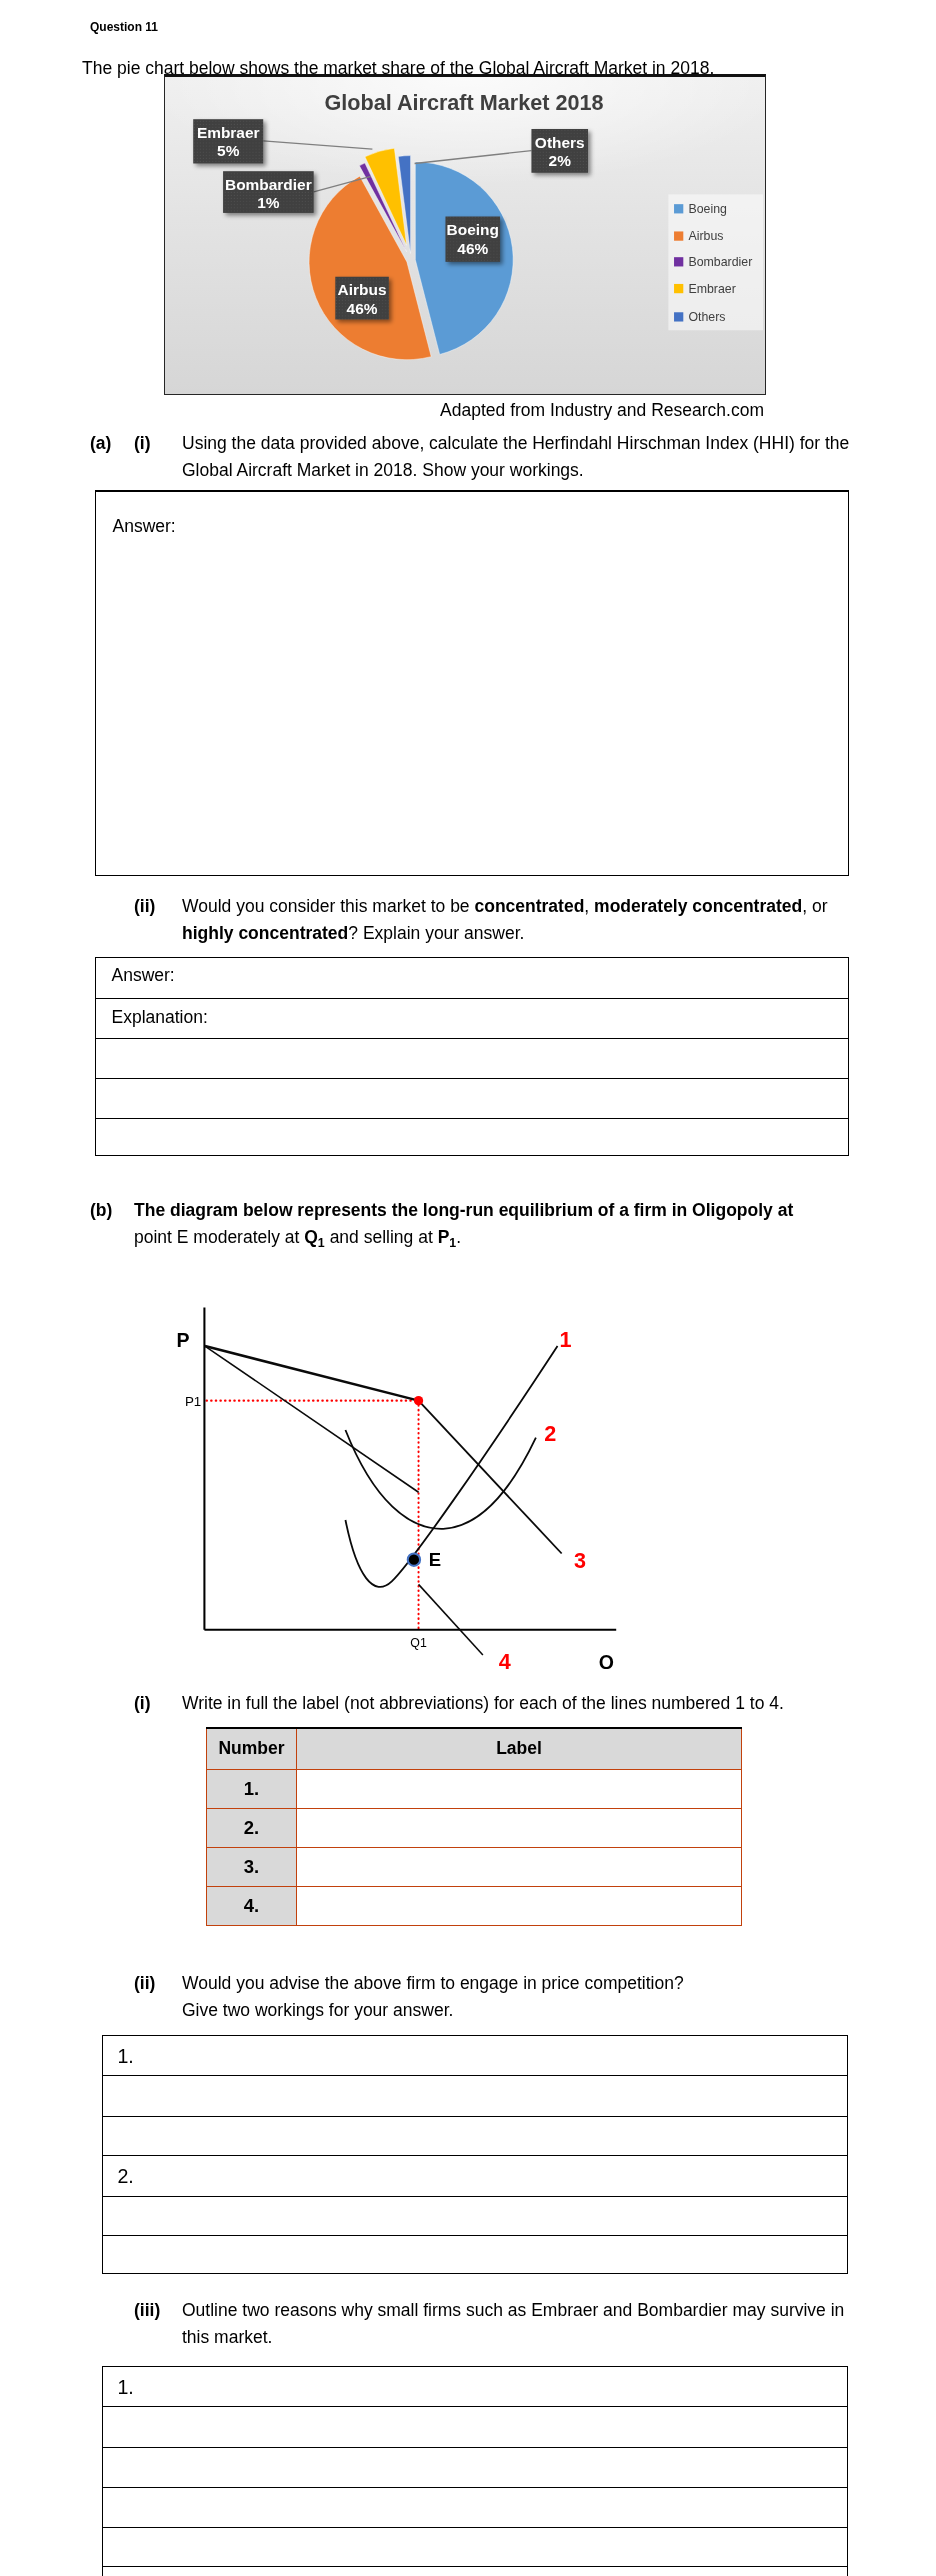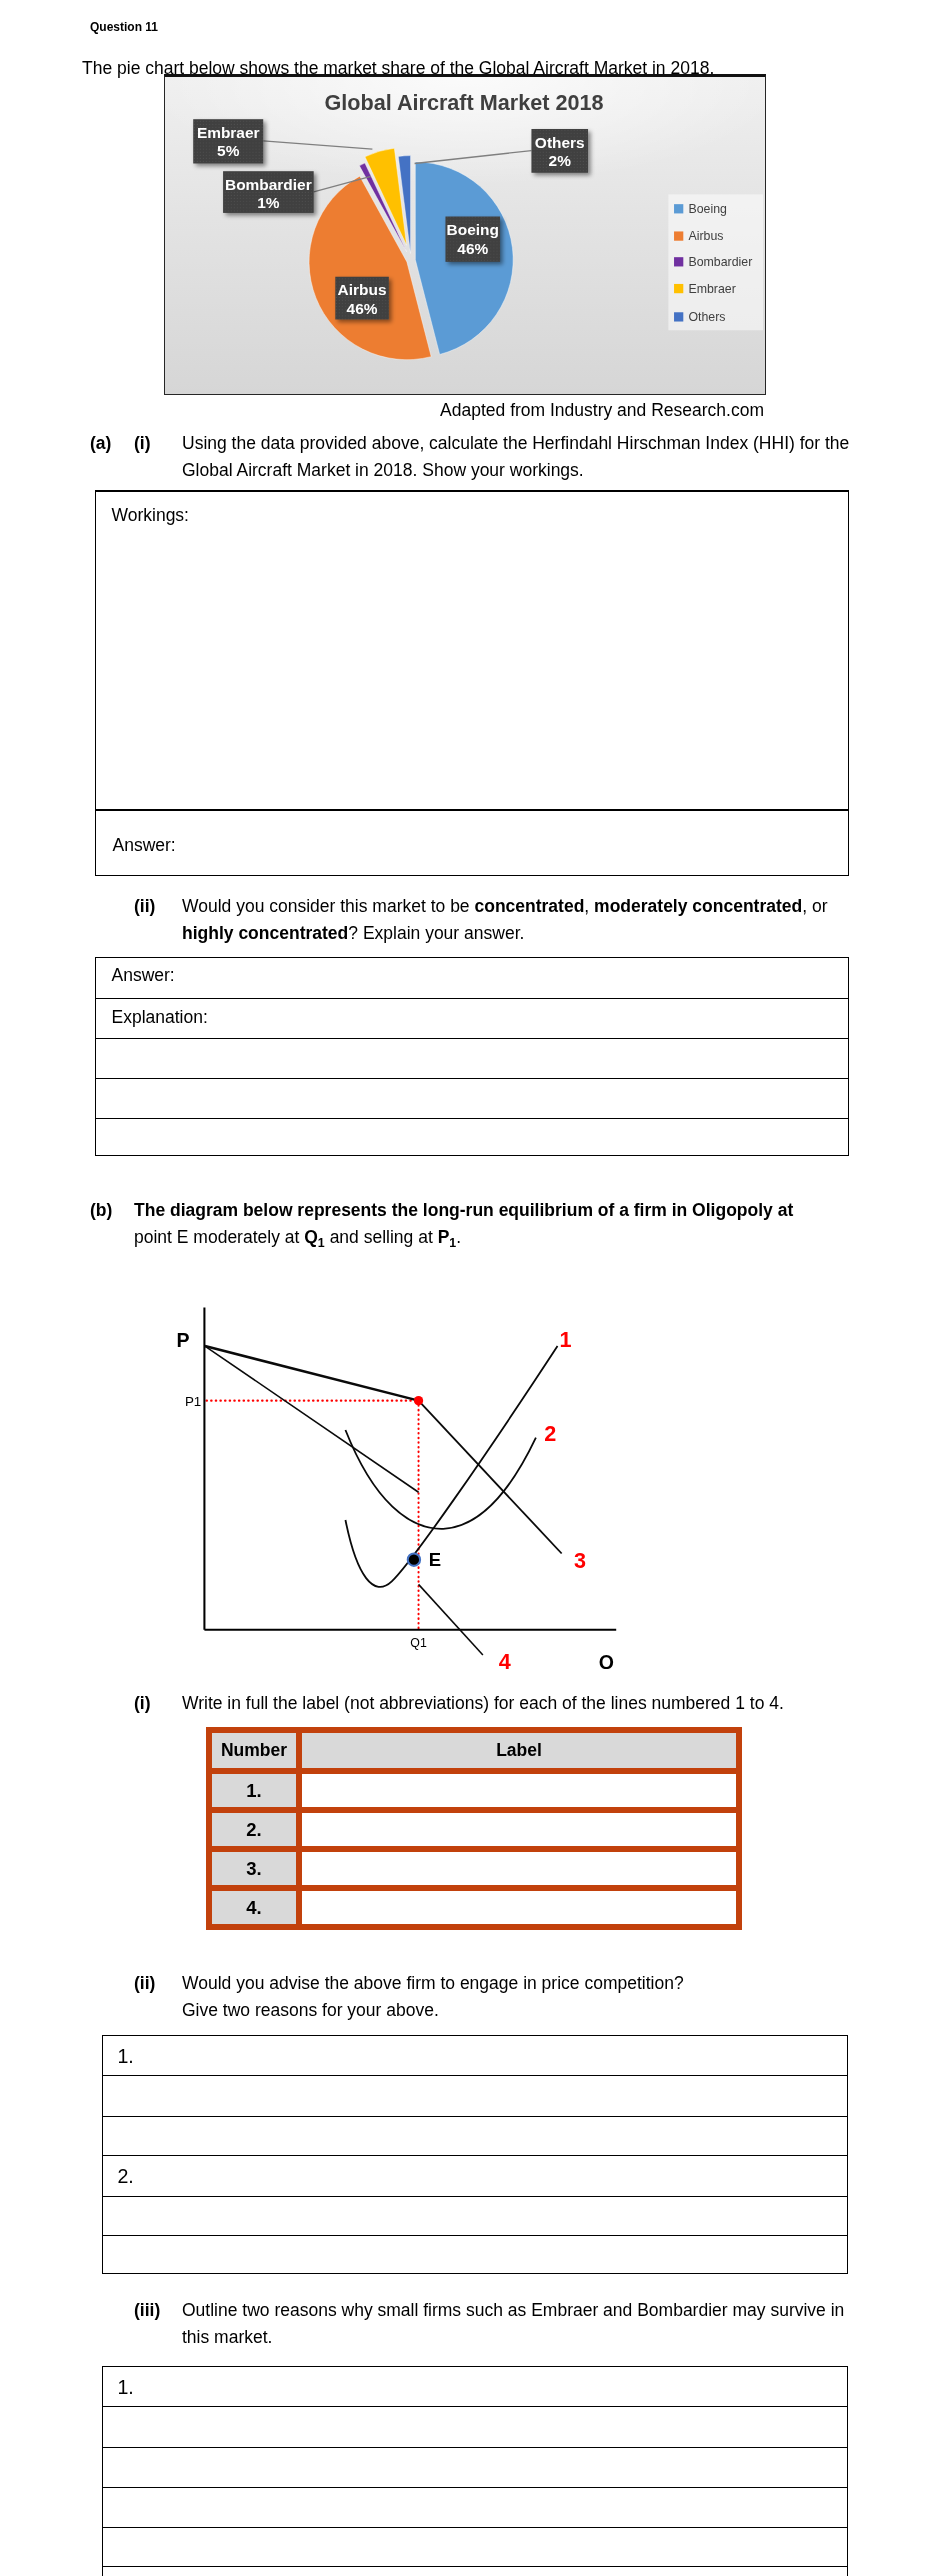--- a/index.html
+++ b/index.html
@@ -24,21 +24,21 @@
   .w-bottom{padding:25px 0 0 16.5px;}
   
   .box-aii{left:95px;top:957px;width:754px;height:199px;}
   
   .box-bii{left:102px;top:2035px;width:746px;height:239px;}
   
   .box-biii{left:102px;top:2366px;width:746px;height:401px;}
   
   .tablewrap{left:206px;top:1727px;}
   table.lbl{border-collapse:collapse;table-layout:fixed;width:536px;}
-  table.lbl td{border:6px solid #c2410c;box-sizing:border-box;}
+  table.lbl td{border:1px solid #c2410c;box-sizing:border-box;}
   table.lbl tr td:first-child{width:90px;background:#D9D9D9;text-align:center;font-weight:bold;font-size:18.5px;}
   table.lbl tr.hdr td{background:#D9D9D9;text-align:center;font-weight:bold;font-size:17.5px;height:41px;}
   table.lbl td{height:39px;background:#fff;}
   table.lbl{border:1.5px solid #000;border-top:2.1px solid #000;}
   svg text{font-family:"Liberation Sans",sans-serif;}
 </style>
 </head>
 <body>
 
 <div class="abs txt b" style="left:90px;top:20.6px;font-size:12px;">Question 11</div>
@@ -124,23 +124,20 @@
   </svg>
 </div>
 <div class="abs txt caption">Adapted from Industry and Research.com</div>
 
 <div class="abs txt b" style="left:90px;top:434px;">(a)</div>
 <div class="abs txt b" style="left:134px;top:434px;">(i)</div>
 <div class="abs txt" style="left:182px;top:434px;">Using the data provided above, calculate the Herfindahl Hirschman Index (HHI) for the</div>
 <div class="abs txt" style="left:182px;top:461px;">Global Aircraft Market in 2018. Show your workings.</div>
 
 <div class="abs ansbox workings">
-  <div class="w-top">
-    <span class="txt">Workings:</span>
-  </div>
   <div class="w-bottom">
     <span class="txt">Answer:</span>
   </div>
 </div>
 
 <div class="abs txt b" style="left:134px;top:897px;">(ii)</div>
 <div class="abs txt" style="left:182px;top:897px;">
   <span>Would you consider this market to be </span><span class="b">concentrated</span><span>, </span><span class="b">moderately concentrated</span><span>, or</span>
 </div>
 <div class="abs txt" style="left:182px;top:924px;">
@@ -221,21 +218,21 @@
     <tr>
       <td>4.</td>
       <td></td>
     </tr>
   </tbody>
     </table>
 </div>
 
 <div class="abs txt b" style="left:134px;top:1974px;">(ii)</div>
 <div class="abs txt" style="left:182px;top:1974px;">Would you advise the above firm to engage in price competition?</div>
-<div class="abs txt" style="left:182px;top:2001px;">Give two reasons for your above.</div>
+<div class="abs txt" style="left:182px;top:2001px;">Give two workings for your answer.</div>
 
 <div class="abs ansbox box-bii">
   <div class="row first" style="height:39px;">
     <span class="rowlabel">1.</span>
   </div>
   <div class="row" style="height:41px;"></div>
   <div class="row" style="height:39px;"></div>
   <div class="row" style="height:41px;">
     <span class="rowlabel">2.</span>
   </div>

